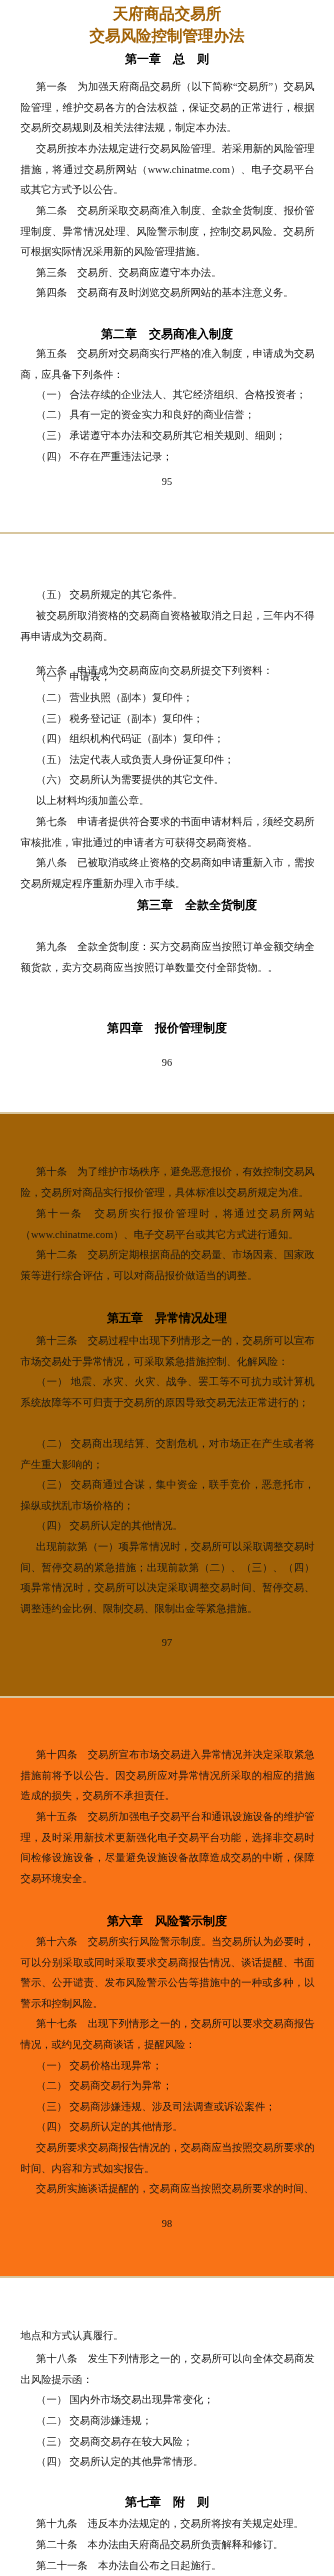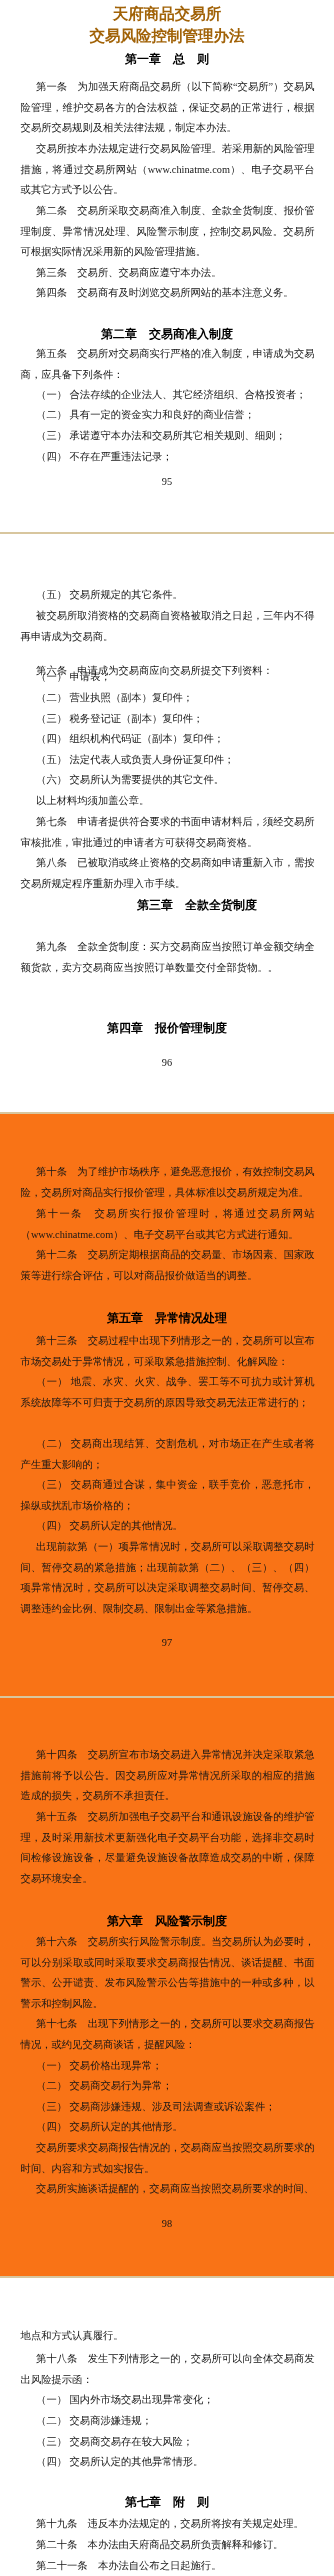--- a/index.html
+++ b/index.html
@@ -74,21 +74,21 @@
       <div class="block b-body" style="top: 236px;">（六） 交易所认为需要提供的其它文件。</div>
       <div class="block b-body" style="top: 278px;">第七条　申请者提供符合要求的书面申请材料后，须经交易所审核批准，审批通过的申请者方可获得交易商资格。</div>
       <div class="block b-body" style="top: 257px;">以上材料均须加盖公章。</div>
       <div class="block b-body" style="top: 319px;">第八条　已被取消或终止资格的交易商如申请重新入市，需按交易所规定程序重新办理入市手续。</div>
       <div class="block b-chapter" style="top: 361px; padding-left: 30px;">第三章　全款全货制度</div>
       <div class="block b-body" style="top: 403px;">第九条　全款全货制度：买方交易商应当按照订单金额交纳全额货款，卖方交易商应当按照订单数量交付全部货物。。</div>
       <div class="block b-chapter" style="top: 484px;">第四章　报价管理制度</div>
       <div class="block b-pagenum" style="top: 519px;">96</div>
     </section>
     <div class="sep" style="background: rgb(216, 198, 158);"></div>
-    <section class="page" style="height: 582px; background: #f97316;">
+    <section class="page" style="height: 582px; background: #a16207;">
       <div class="block b-body" style="top: 48px;">第十条　为了维护市场秩序，避免恶意报价，有效控制交易风险，交易所对商品实行报价管理，具体标准以交易所规定为准。</div>
       <div class="block b-body" style="top: 90px;">第十一条　交易所实行报价管理时，将通过交易所网站（www.chinatme.com）、电子交易平台或其它方式进行通知。</div>
       <div class="block b-body" style="top: 131px;">第十二条　交易所定期根据商品的交易量、市场因素、国家政策等进行综合评估，可以对商品报价做适当的调整。</div>
       <div class="block b-chapter" style="top: 194px;">第五章　异常情况处理</div>
       <div class="block b-body" style="top: 217px;">第十三条　交易过程中出现下列情形之一的，交易所可以宣布市场交易处于异常情况，可采取紧急措施控制、化解风险：</div>
       <div class="block b-body" style="top: 258px;">（一） 地震、水灾、火灾、战争、罢工等不可抗力或计算机系统故障等不可归责于交易所的原因导致交易无法正常进行的；</div>
       <div class="block b-body" style="top: 320px;">（二） 交易商出现结算、交割危机，对市场正在产生或者将产生重大影响的；</div>
       <div class="block b-body" style="top: 361px;">（三） 交易商通过合谋，集中资金，联手竞价，恶意托市，操纵或扰乱市场价格的；</div>
       <div class="block b-body" style="top: 402px;">（四） 交易所认定的其他情况。</div>
       <div class="block b-body" style="top: 423px;">出现前款第（一）项异常情况时，交易所可以采取调整交易时间、暂停交易的紧急措施；出现前款第（二）、（三）、（四）项异常情况时，交易所可以决定采取调整交易时间、暂停交易、调整违约金比例、限制交易、限制出金等紧急措施。</div>

